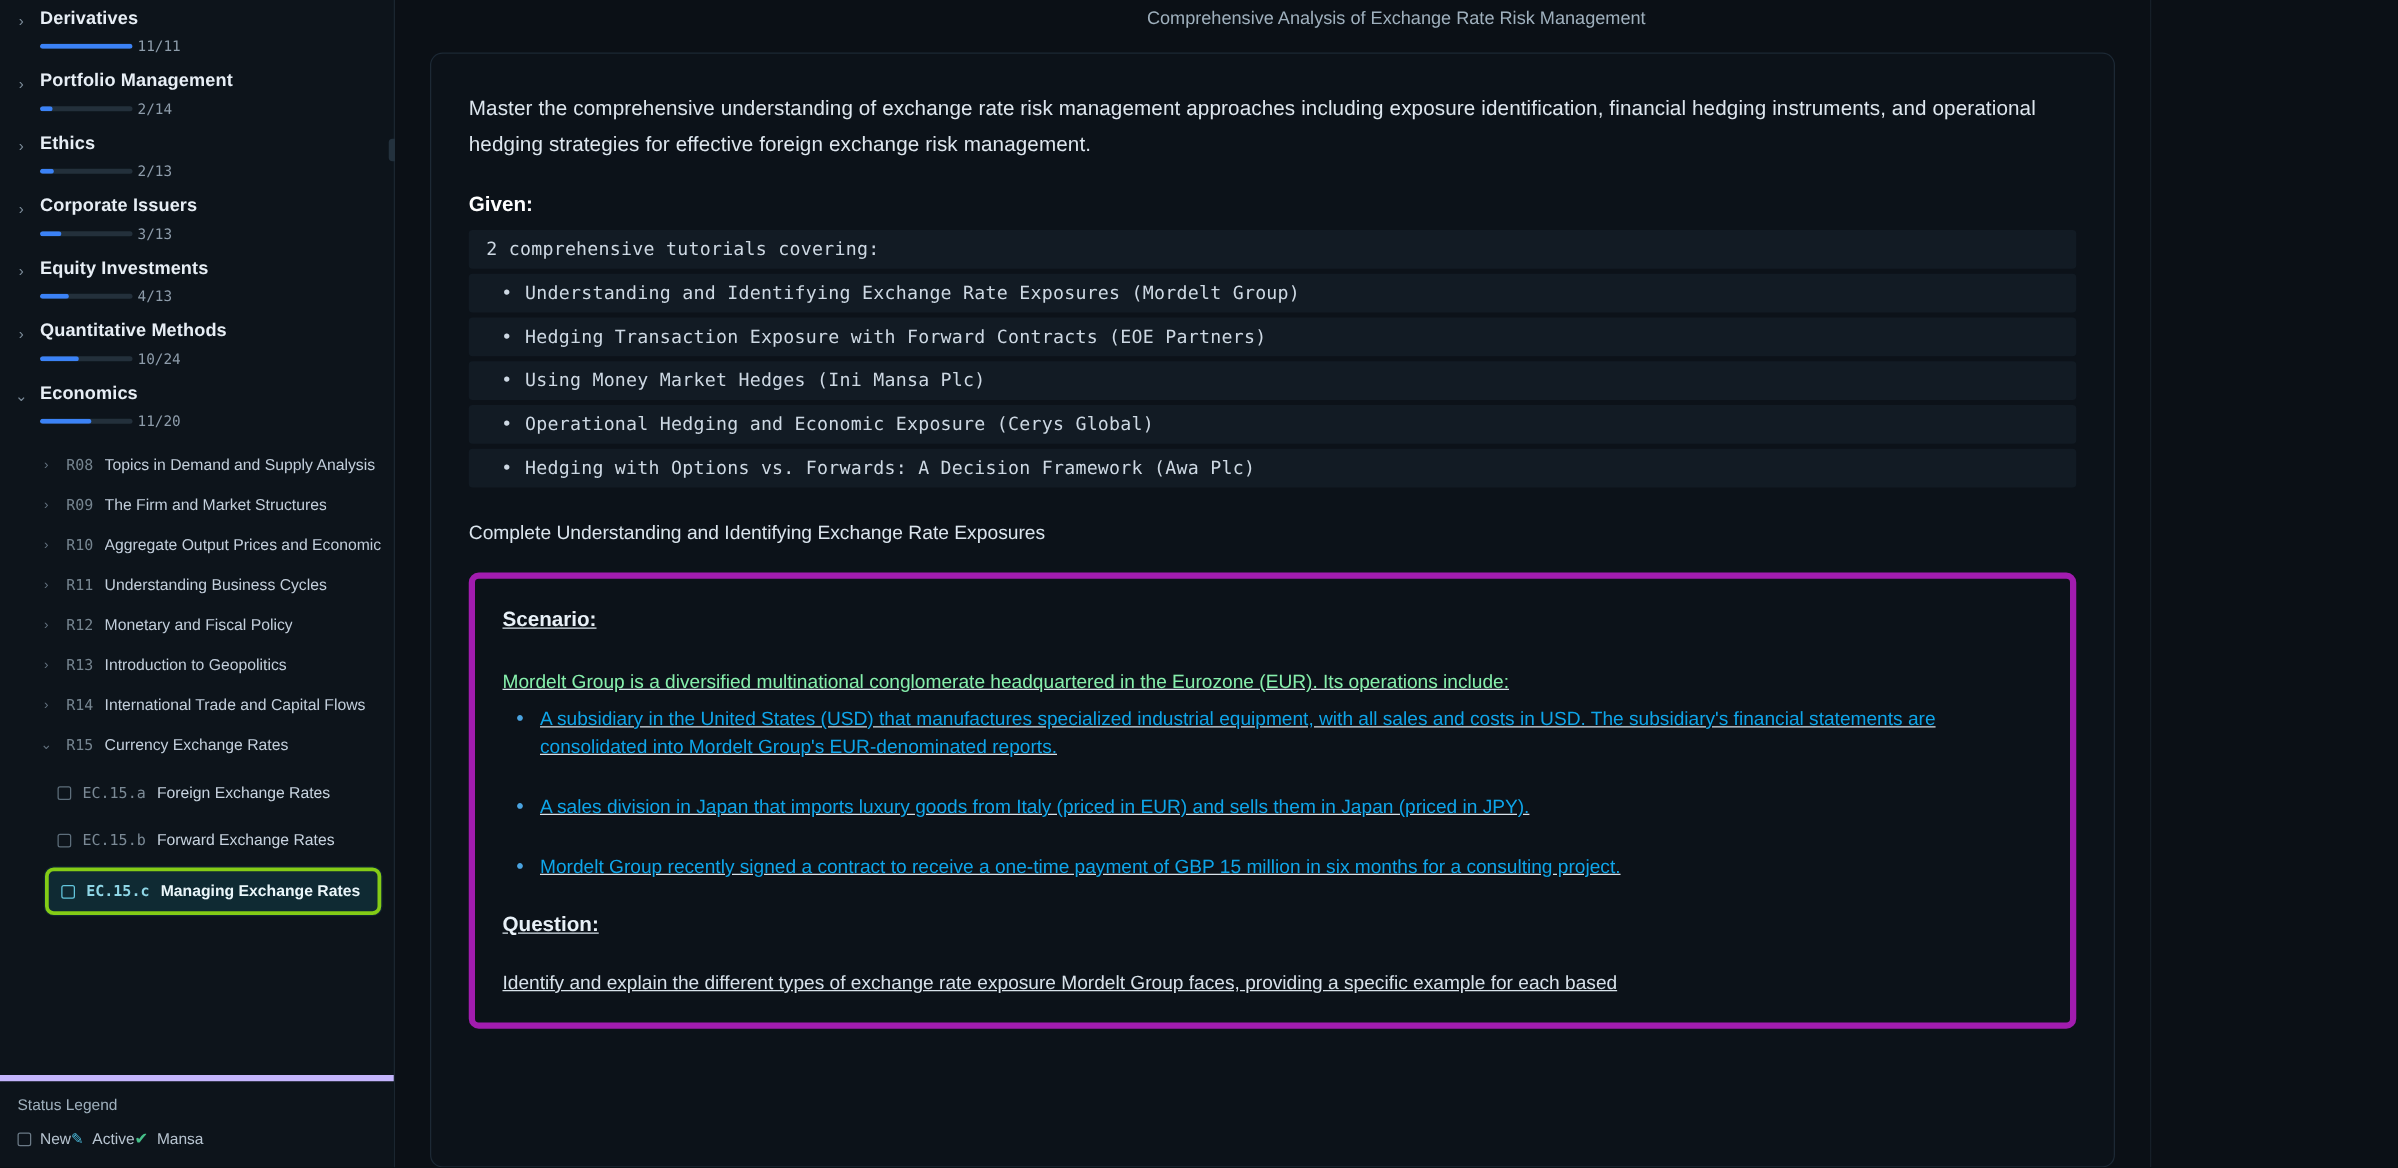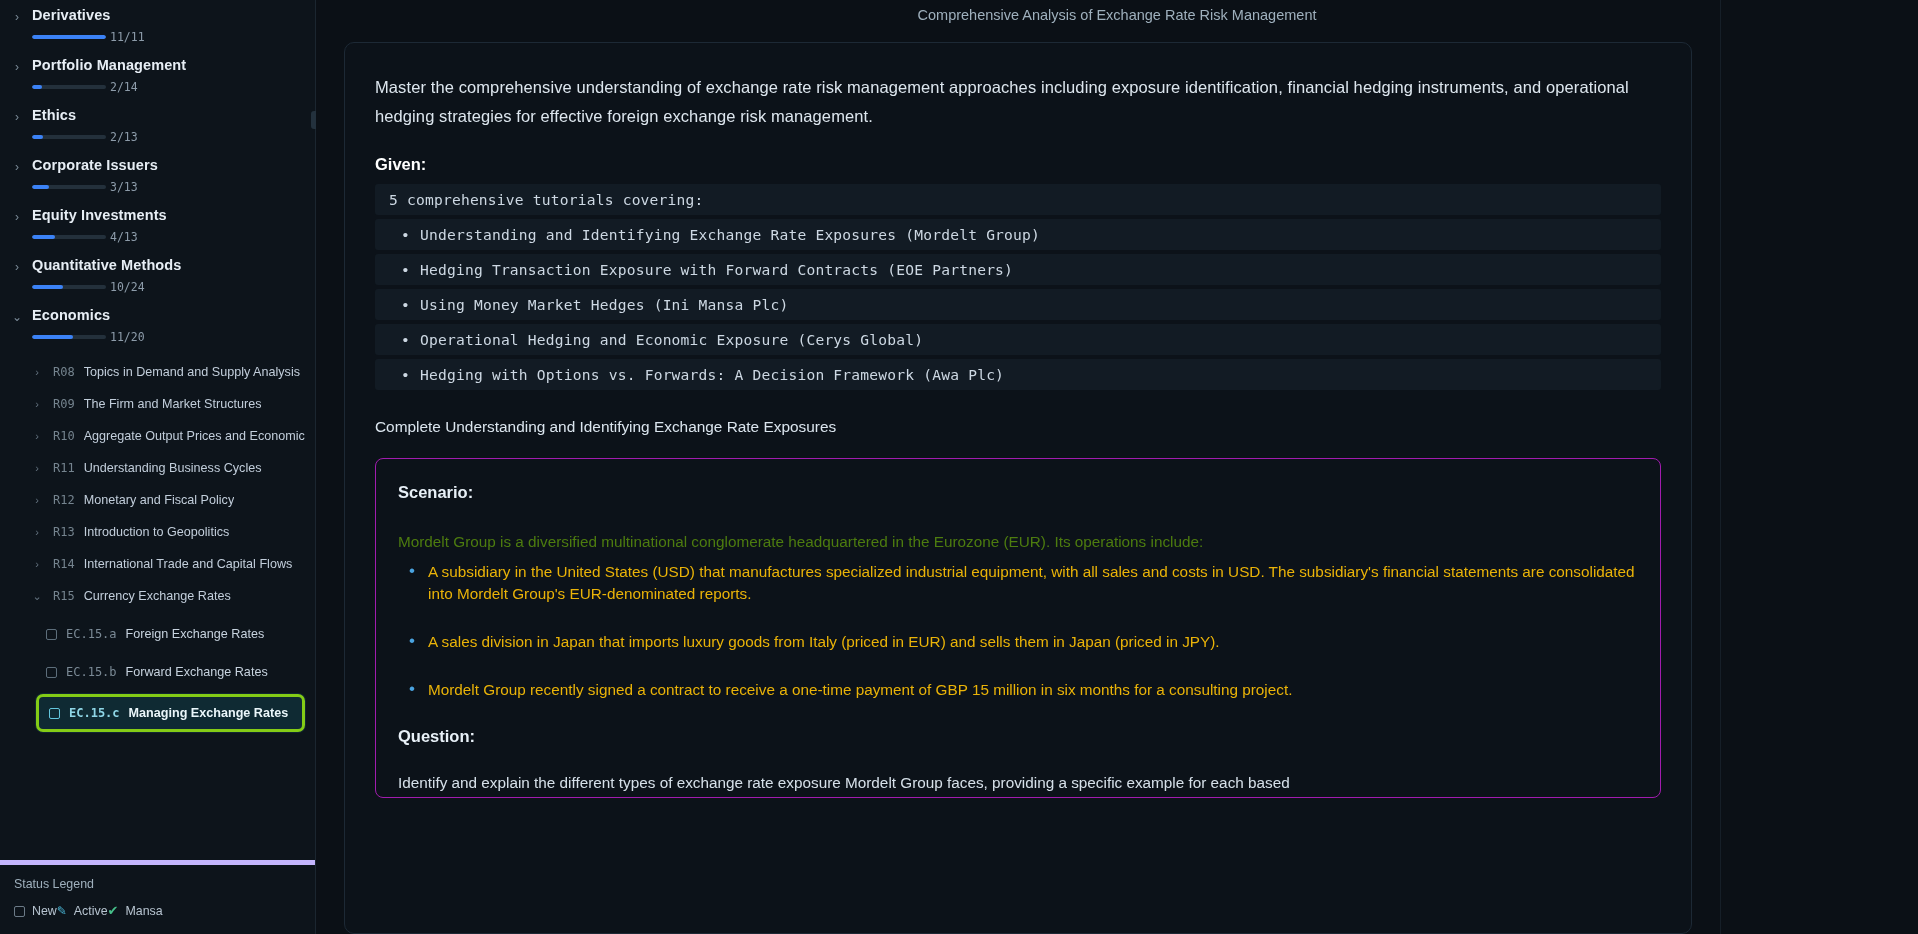--- a/index.html
+++ b/index.html
@@ -223,43 +223,44 @@
     margin-right: 10px;
     color: #cdd8e3;
   }
   .section-title {
     margin-top: 28px;
     font-size: 15.4px;
     color: #dbe5ee;
   }
   .scenario {
     margin-top: 22px;
-    border: 1px solid #a21caf;
+    border: 5px solid #a21caf;
     border-radius: 8px;
-    padding: 24px 22px 3px 22px;
+    padding: 24px 22px 20px 22px;
+    text-decoration: underline;
   }
   .scenario h3 {
     font-size: 16.5px;
     font-weight: 700;
     color: #e8f0f7;
     margin-bottom: 28px;
   }
   .scenario p {
     font-size: 15.3px;
-    color: #4d7c0f;
+    color: #86efac;
     line-height: 23px;
   }
   .blist { list-style: none; margin-top: 8px; }
   .blist li {
     position: relative;
     padding-left: 30px;
     margin-bottom: 26px;
     font-size: 15.3px;
     line-height: 22px;
-    color: #eab308;
+    color: #0ea5e9;
   }
   .blist li:before {
     content: "\2022";
     position: absolute;
     left: 11px;
     top: -1px;
     color: #4aa3e0;
     font-size: 17px;
   }
   .question-label {
@@ -484,21 +485,21 @@
       <h1>Comprehensive Analysis of Exchange Rate Risk Management</h1>
     </div>
 
     <div class="content-wrap">
       <div class="card">
         <p class="intro">Master the comprehensive understanding of exchange rate risk management approaches including exposure identification, financial hedging instruments, and operational hedging strategies for effective foreign exchange risk management.</p>
 
         <div class="given-label">Given:</div>
 
         <div class="codeblock">
-          <div class="codeline">5 comprehensive tutorials covering:</div>
+          <div class="codeline">2 comprehensive tutorials covering:</div>
           <div class="codeline bullet">Understanding and Identifying Exchange Rate Exposures (Mordelt Group)</div>
           <div class="codeline bullet">Hedging Transaction Exposure with Forward Contracts (EOE Partners)</div>
           <div class="codeline bullet">Using Money Market Hedges (Ini Mansa Plc)</div>
           <div class="codeline bullet">Operational Hedging and Economic Exposure (Cerys Global)</div>
           <div class="codeline bullet">Hedging with Options vs. Forwards: A Decision Framework (Awa Plc)</div>
         </div>
 
         <div class="section-title">Complete Understanding and Identifying Exchange Rate Exposures</div>
 
         <div class="scenario">

